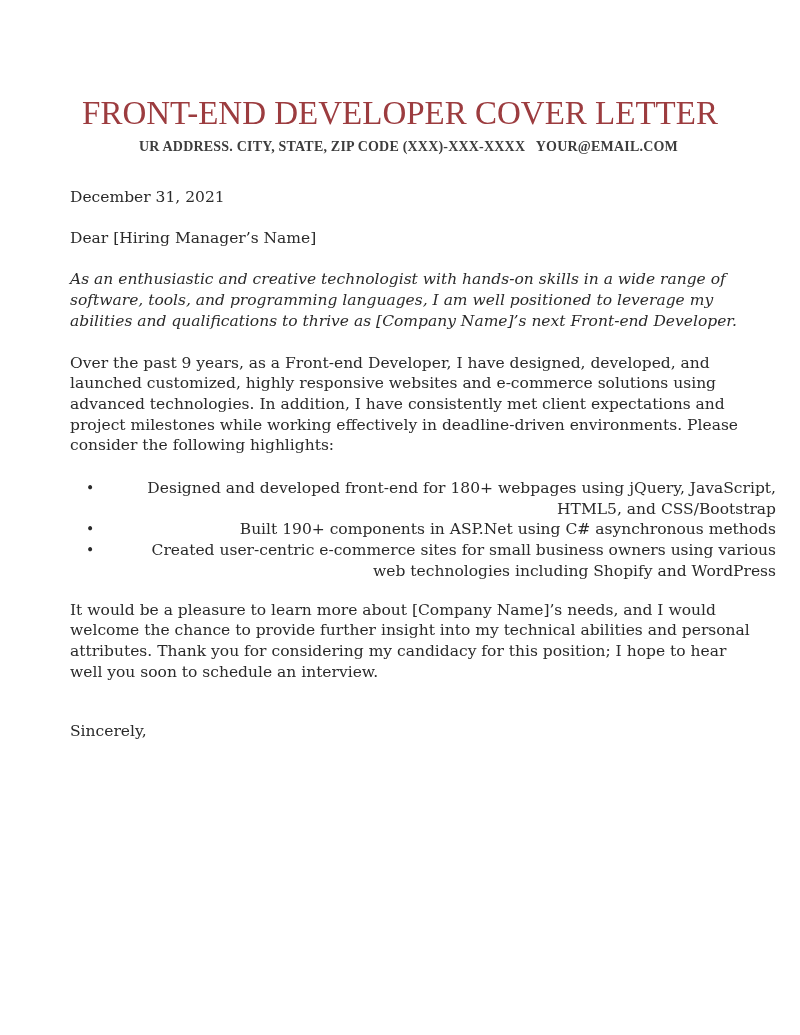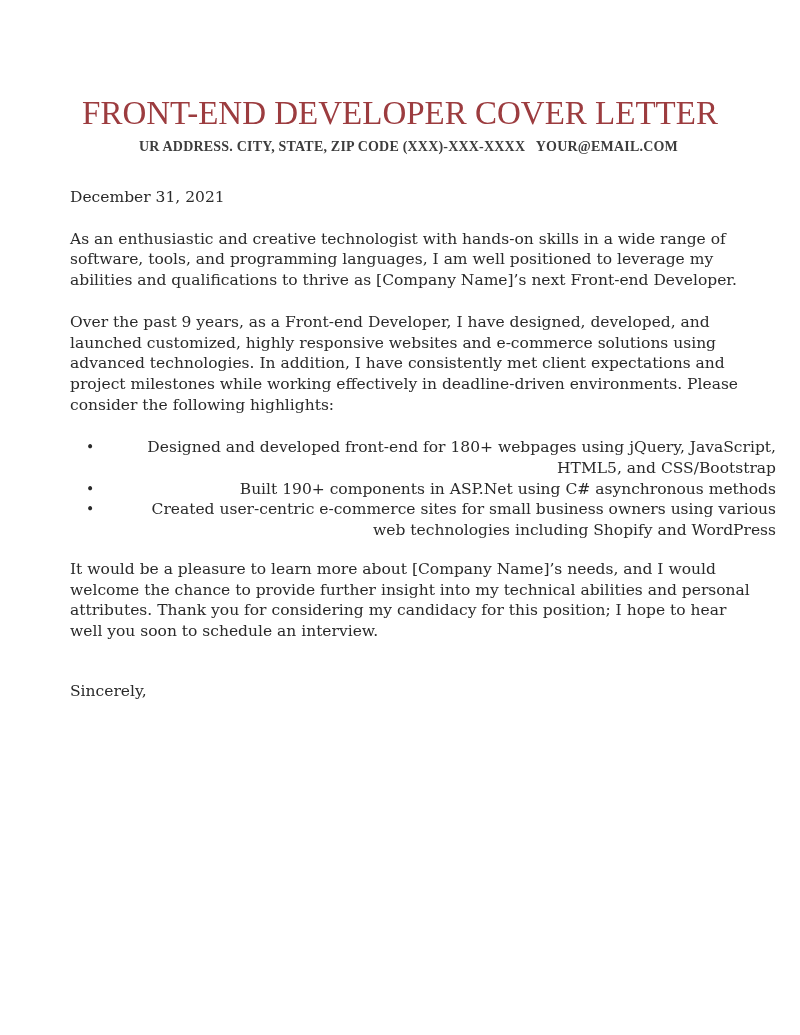--- a/index.html
+++ b/index.html
@@ -46,21 +46,21 @@
     left: 70px;
     top: 187px;
     width: 706px;
     font-size: 15.5px;
     line-height: 20.7px;
     color: #2a2a2a;
   }
   .multiline { white-space: pre-line; }
   .recipient-block { margin-top: 23px; }
   .salutation { margin-top: 20px; }
-  .para-1 { margin-top: 21px; }
+  .para-1 { margin-top: 21px; font-style: italic; }
   .para-2 { margin-top: 21px; }
   .highlights-list {
     margin: 22px 0 0 0;
     padding: 0;
     list-style: none;
     text-align: right;
   }
   .highlights-list li {
     position: relative;
     padding-left: 33px;
@@ -84,20 +84,21 @@
   <div class="letter-header">
     <div class="letter-title">FRONT-END DEVELOPER COVER LETTER</div>
     <div class="contact-line">UR ADDRESS. CITY, STATE, ZIP CODE (XXX)-XXX-XXXX   YOUR@EMAIL.COM</div>
   </div>
 
   <div class="letter-body">
 
     <div class="date-line">December 31, 2021</div>
 
 
+    <div class="salutation">Dear [Hiring Manager’s Name]</div>
 
     <div class="para-1 multiline">As an enthusiastic and creative technologist with hands-on skills in a wide range of
 software, tools, and programming languages, I am well positioned to leverage my
 abilities and qualifications to thrive as [Company Name]’s next Front-end Developer.</div>
 
     <div class="para-2 multiline">Over the past 9 years, as a Front-end Developer, I have designed, developed, and
 launched customized, highly responsive websites and e-commerce solutions using
 advanced technologies. In addition, I have consistently met client expectations and
 project milestones while working effectively in deadline-driven environments. Please
 consider the following highlights:</div>

